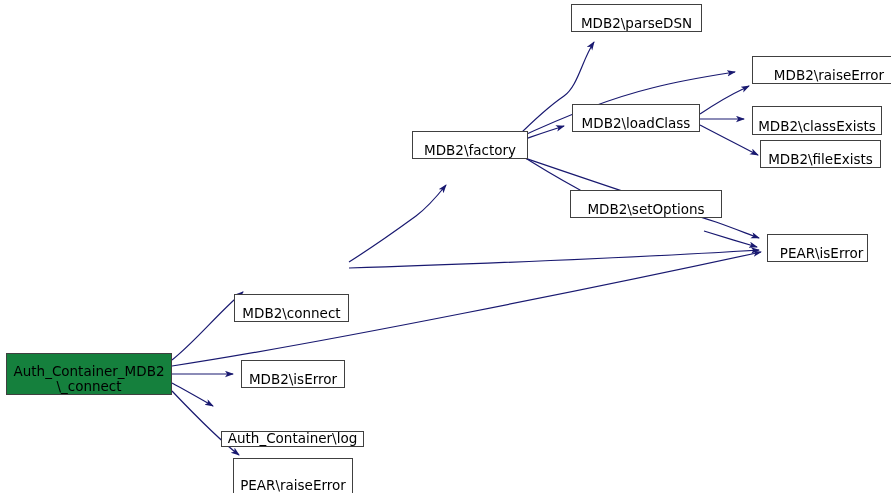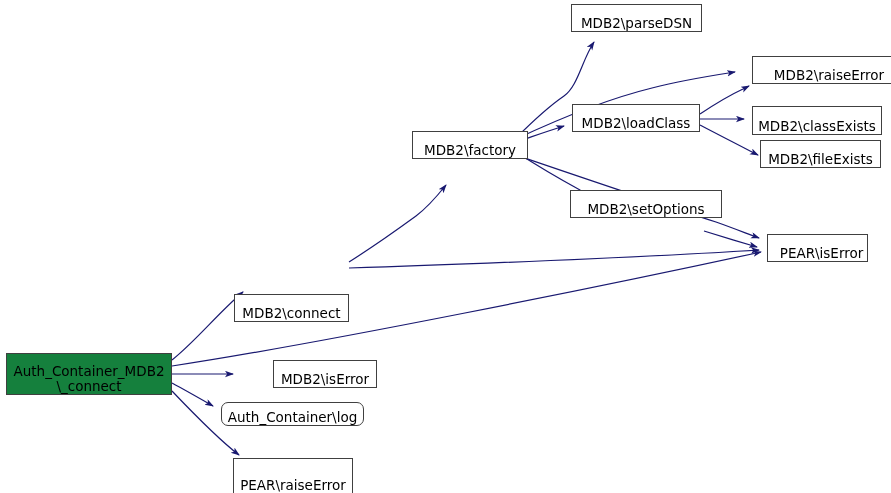--- a/index.html
+++ b/index.html
@@ -70,22 +70,22 @@
         <path d="M 700,114 C 712,106 728,96 743,89 C 745,88 747,87 749,86" fill="none" stroke="#191970" stroke-width="1.2" marker-end="url(#arrowhead)"></path>
         <path d="M 700,119 L 744,119" fill="none" stroke="#191970" stroke-width="1.2" marker-end="url(#arrowhead)"></path>
         <path d="M 700,125 C 715,133 735,143 752,152 C 754,153 756,154 758,155" fill="none" stroke="#191970" stroke-width="1.2" marker-end="url(#arrowhead)"></path>
         <path d="M 704,231 C 720,236 740,242 757,247" fill="none" stroke="#191970" stroke-width="1.2" marker-end="url(#arrowhead)"></path>
       </g>
   </svg>
   <div id="nodes-group">
       <div class="node root" style="left: 6px; top: 353px; width: 166px; height: 42px;"><span>Auth_Container_MDB2
 \_connect</span></div>
       <div class="node" style="left: 234px; top: 258px; width: 115px; height: 28px; margin-top: 36px;"><span>MDB2\connect</span></div>
-      <div class="node" style="left: 241px; top: 360px; width: 104px; height: 28px; margin-left: 32px;"><span>MDB2\isError</span></div>
-      <div class="node" style="left: 221px; top: 402px; width: 143px; height: 24px; border-radius: 7px;"><span>Auth_Container\log</span></div>
+      <div class="node" style="left: 241px; top: 360px; width: 104px; height: 28px;"><span>MDB2\isError</span></div>
+      <div class="node" style="left: 221px; top: 431px; width: 143px; height: 16px;"><span>Auth_Container\log</span></div>
       <div class="node" style="left: 233px; top: 458px; width: 120px; height: 36px;"><span>PEAR\raiseError</span></div>
       <div class="node" style="left: 412px; top: 131px; width: 116px; height: 28px;"><span>MDB2\factory</span></div>
       <div class="node" style="left: 570px; top: 190px; width: 152px; height: 28px;"><span>MDB2\setOptions</span></div>
       <div class="node" style="left: 572px; top: 104px; width: 128px; height: 28px;"><span>MDB2\loadClass</span></div>
       <div class="node" style="left: 571px; top: 4px; width: 131px; height: 28px;"><span>MDB2\parseDSN</span></div>
       <div class="node" style="left: 752px; top: 56px; width: 154px; height: 28px;"><span>MDB2\raiseError</span></div>
       <div class="node" style="left: 752px; top: 106px; width: 130px; height: 29px;"><span>MDB2\classExists</span></div>
       <div class="node" style="left: 760px; top: 140px; width: 121px; height: 28px;"><span>MDB2\fileExists</span></div>
       <div class="node" style="left: 767px; top: 234px; width: 101px; height: 28px; padding-left: 8px;"><span>PEAR\isError</span></div>
     </div>

